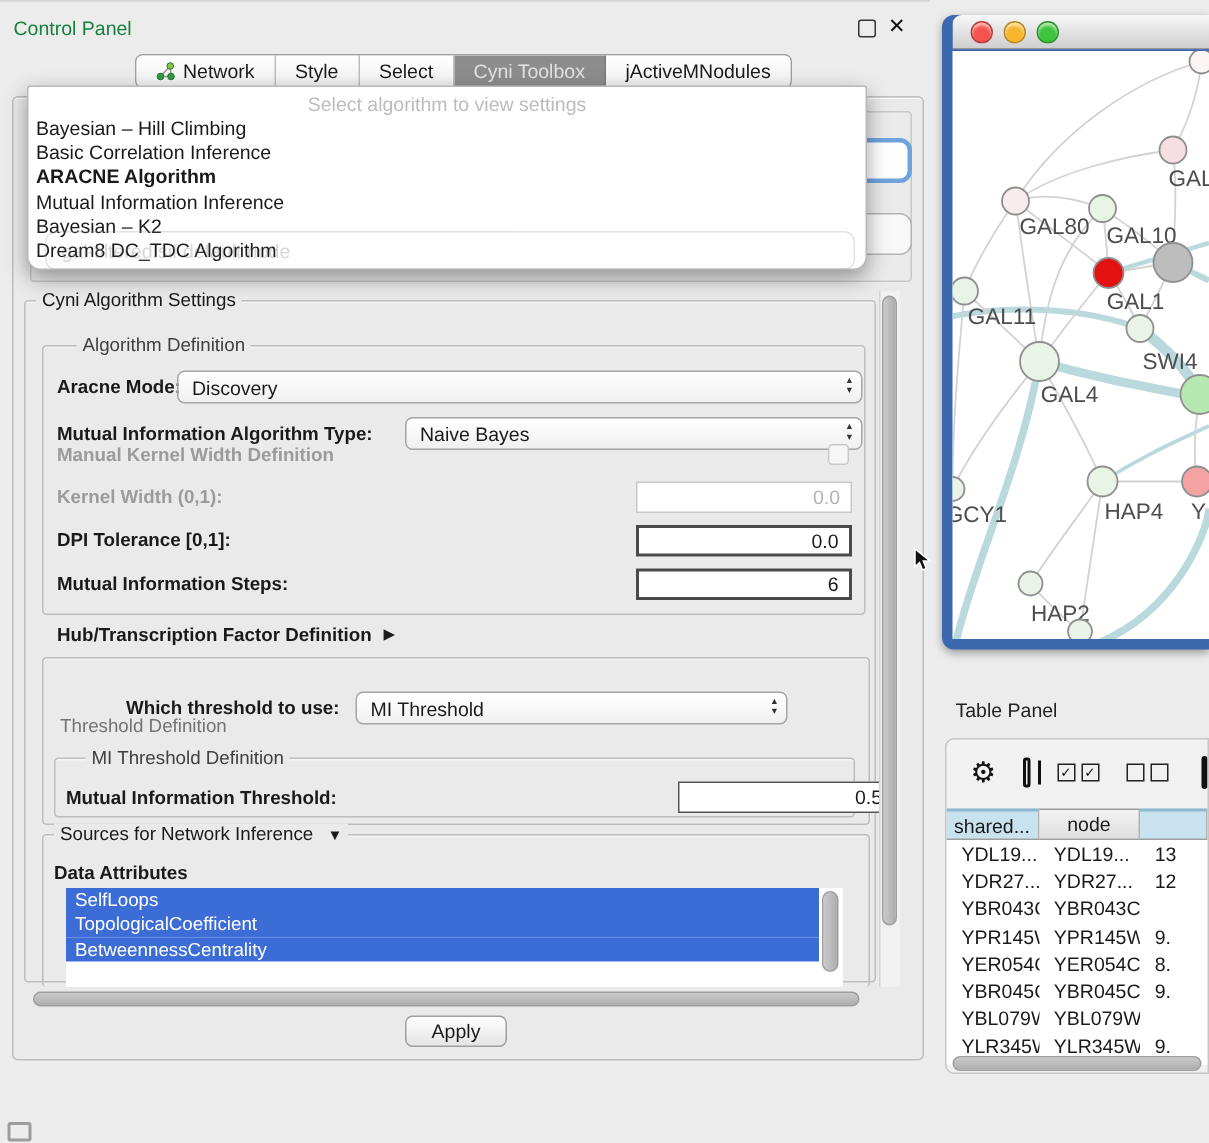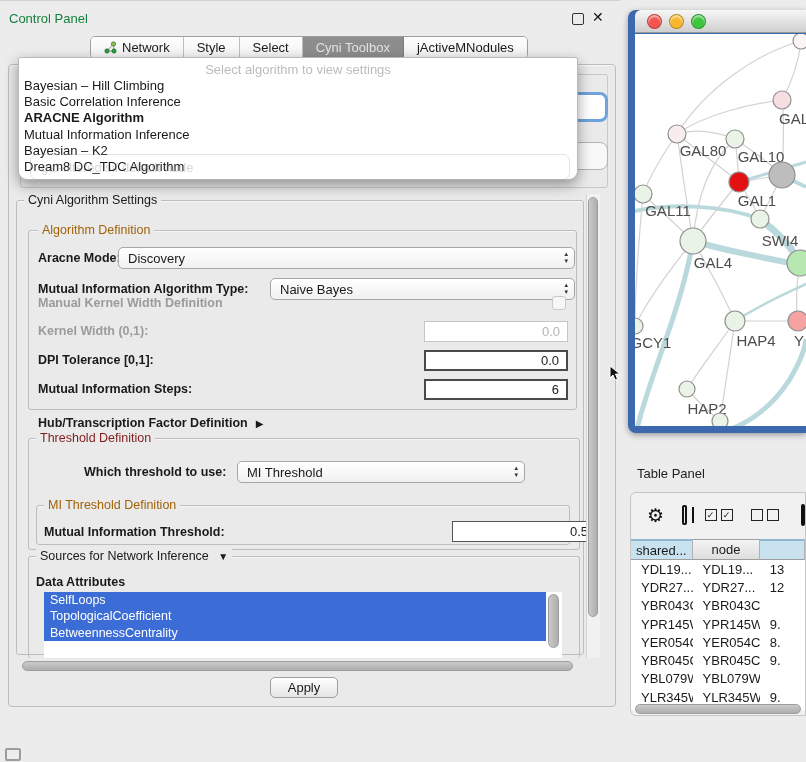--- a/index.html
+++ b/index.html
@@ -27,21 +27,21 @@
       padding-left:10px;font-size:13px;color:#6f6f6f;opacity:.28;z-index:60;pointer-events:none;}
   
   .popup{left:18px;top:57px;width:560px;height:123px;background:#fff;border:1px solid #b9b9b9;
       border-radius:2px 2px 9px 9px;box-shadow:0 5px 14px rgba(0,0,0,.38);z-index:50;}
   .popup-header{position:absolute;left:0;top:4px;width:100%;text-align:center;font-size:13px;color:#bcbcbc;}
   .popup-item{position:absolute;left:5px;width:540px;height:16px;font-size:13px;line-height:16px;padding-left:0;}
   .popup-item.sel{font-weight:bold;}
   
   .grp{border:1px solid #bdbdbd;border-radius:3px;box-shadow:inset 0 1px 0 rgba(255,255,255,.55);}
   .grp-label{background:#eaeaea;padding:0 4px;font-size:12.5px;white-space:nowrap;}
-  .blue{color:#a16207;} .green{color:#7f1d1d;}
+  .blue{color:#404040;margin-left:13px;} .green{color:#737373;margin-top:46px;}
   .flabel{font-size:12.5px;font-weight:bold;display:flex;align-items:center;height:20px;white-space:nowrap;}
   .flabel.dis{color:#9b9b9b;}
   .combo{height:22px;background:linear-gradient(#ffffff,#f0f0f0);border:1px solid #a6a6a6;border-radius:5px;
       display:flex;align-items:center;font-size:13px;padding-left:9px;}
   .combo .arrows{position:absolute;right:6px;top:2px;display:flex;flex-direction:column;align-items:center;
       font-size:7px;line-height:7px;color:#333;}
   .field{height:21px;background:#fff;border:1px solid #999;font-size:13px;display:flex;align-items:center;
       justify-content:flex-end;padding-right:7px;}
   .field.strong{border:2px solid #4a4a4a;}
   .field.dis{border:1px solid #c6c6c6;color:#b3b3b3;}

